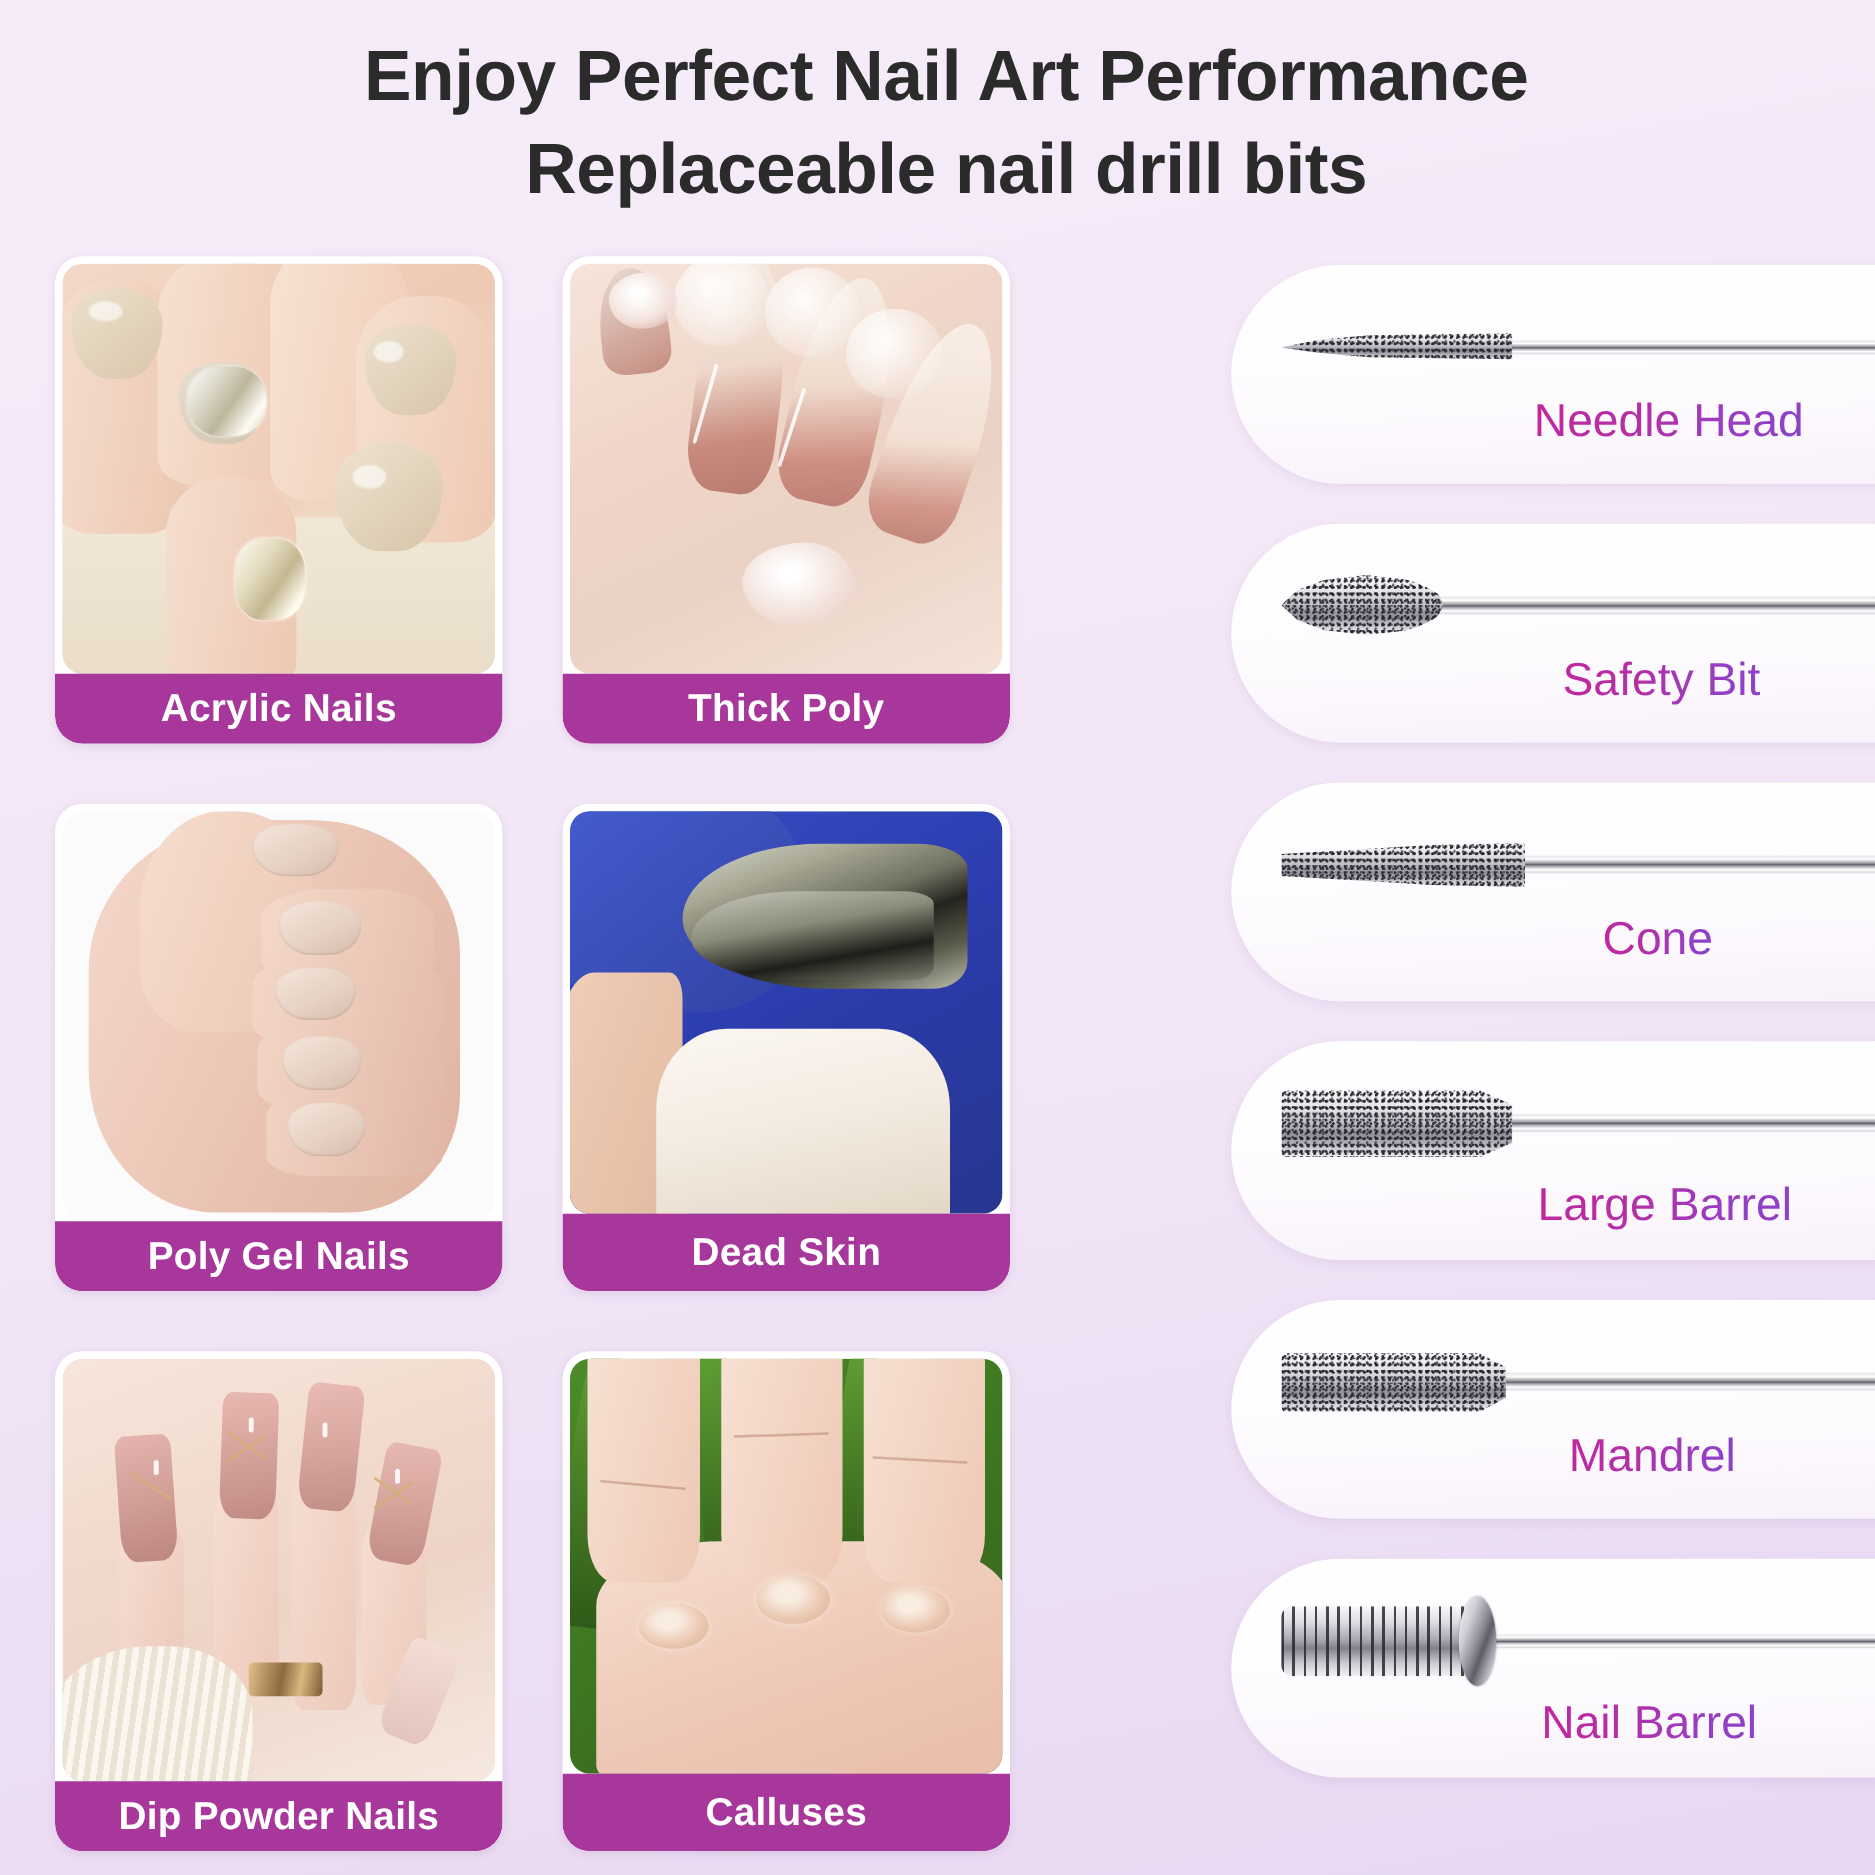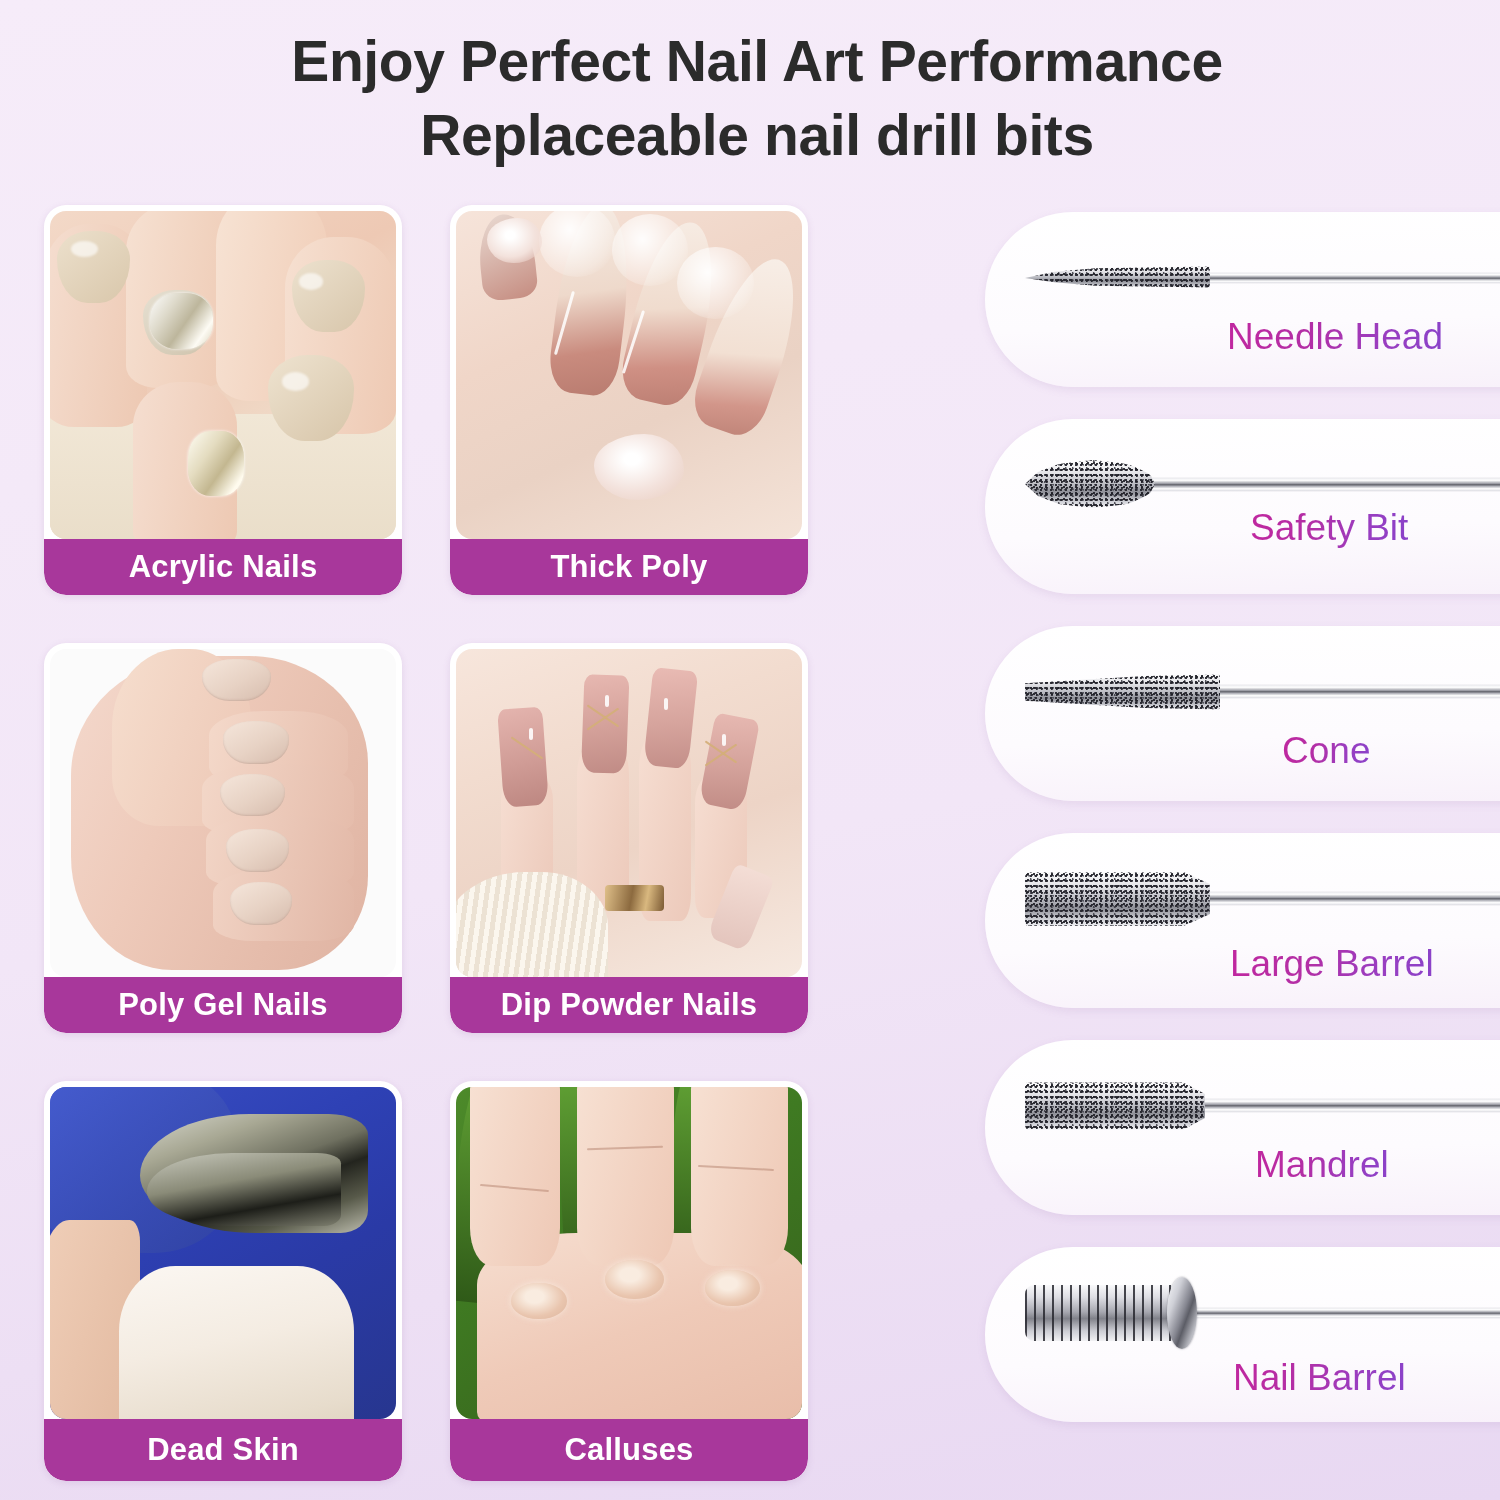--- a/index.html
+++ b/index.html
@@ -332,21 +332,21 @@
     font-size: 37px;
     font-weight: normal;
     white-space: nowrap;
     background: linear-gradient(95deg,#c0279f 0%,#b32fa6 38%,#9a3dc0 72%,#8a42c9 100%);
     -webkit-background-clip: text;
     background-clip: text;
     color: transparent;
     -webkit-text-fill-color: transparent;
   }
   .lbl-needle  { left: 242px; top: 104px; text-align: center; }
-  .lbl-safety  { left: 265px; top: 88px; }
+  .lbl-safety  { left: 265px; top: 104px; }
   .lbl-cone    { left: 297px; top: 104px; }
   .lbl-lbarrel { left: 245px; top: 110px; }
   .lbl-mandrel { left: 270px; top: 104px; }
   .lbl-sbarrel { left: 248px; top: 110px; }
 </style>
 </head>
 <body>
 
 <div id="header">
   <div class="title-line">Enjoy Perfect Nail Art Performance</div>
@@ -406,20 +406,33 @@
         <div class="p-fing p-f3"></div>
           <div class="p-fing p-f4"></div>
         <div class="p-nail" style="left:44%;top:3%;width:20%;height:13%;"></div>
         <div class="p-nail" style="left:50%;top:22%;width:19%;height:13%;"></div>
         <div class="p-nail" style="left:49%;top:38%;width:19%;height:13%;"></div>
         <div class="p-nail" style="left:51%;top:55%;width:18%;height:13%;"></div>
         <div class="p-nail" style="left:52%;top:71%;width:18%;height:13%;"></div>
       </div>
     </div>
     <div class="card-label">Poly Gel Nails</div>
+  </div>
+
+  <div class="photo-card tall">
+    <div class="photo-frame">
+      <div class="scene scene-dead">
+        <div class="dd-glovefold"></div>
+        <div class="dd-tool"></div>
+        <div class="dd-tool2"></div>
+        <div class="dd-skin"></div>
+        <div class="dd-nail"></div>
+      </div>
+    </div>
+    <div class="card-label">Dead Skin</div>
   </div>
 
   <div class="photo-card">
     <div class="photo-frame">
       <div class="scene scene-dip">
         <div class="d-finger" style="left:13%;top:38%;width:15%;height:40%;"></div>
         <div class="d-finger" style="left:35%;top:28%;width:15%;height:52%;"></div>
         <div class="d-finger" style="left:53%;top:25%;width:15%;height:58%;"></div>
         <div class="d-finger" style="left:69%;top:38%;width:15%;height:44%;"></div>
         <div class="d-n d-1"></div>
@@ -439,33 +452,20 @@
         <div class="d-knit"></div>
         <div class="d-n" style="left:72%;top:66%;width:12%;height:24%;transform:rotate(22deg);
              background:linear-gradient(170deg,#f4ded6,#e3c4bc);"></div>
       </div>
     </div>
     <div class="card-label">Dip Powder Nails</div>
   </div>
 
   <div class="photo-card tall">
     <div class="photo-frame">
-      <div class="scene scene-dead">
-        <div class="dd-glovefold"></div>
-        <div class="dd-tool"></div>
-        <div class="dd-tool2"></div>
-        <div class="dd-skin"></div>
-        <div class="dd-nail"></div>
-      </div>
-    </div>
-    <div class="card-label">Dead Skin</div>
-  </div>
-
-  <div class="photo-card tall">
-    <div class="photo-frame">
       <div class="scene scene-call">
         <div class="cl-blade" style="left:0%;top:-5%;width:11%;height:70%;transform:rotate(6deg);"></div>
         <div class="cl-blade" style="left:30%;top:-5%;width:9%;height:62%;transform:rotate(-3deg);"></div>
         <div class="cl-blade" style="left:62%;top:-5%;width:9%;height:60%;transform:rotate(3deg);"></div>
         <div class="cl-palm"></div>
         <div class="cl-fing cl-f1"></div>
         <div class="cl-fing cl-f2"></div>
         <div class="cl-fing cl-f3"></div>
         <div class="cl-crease" style="left:7%;top:30%;width:20%;transform:rotate(5deg);"></div>
         <div class="cl-crease" style="left:38%;top:18%;width:22%;transform:rotate(-2deg);"></div>

